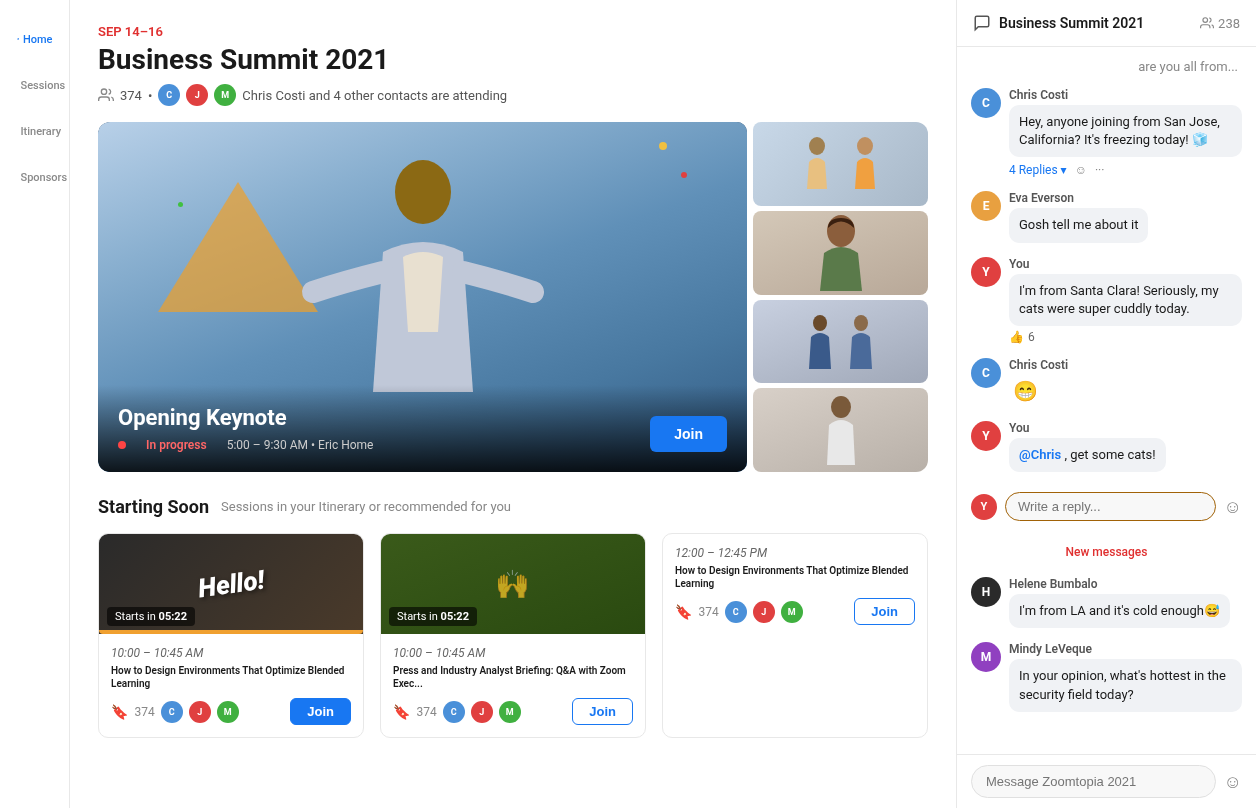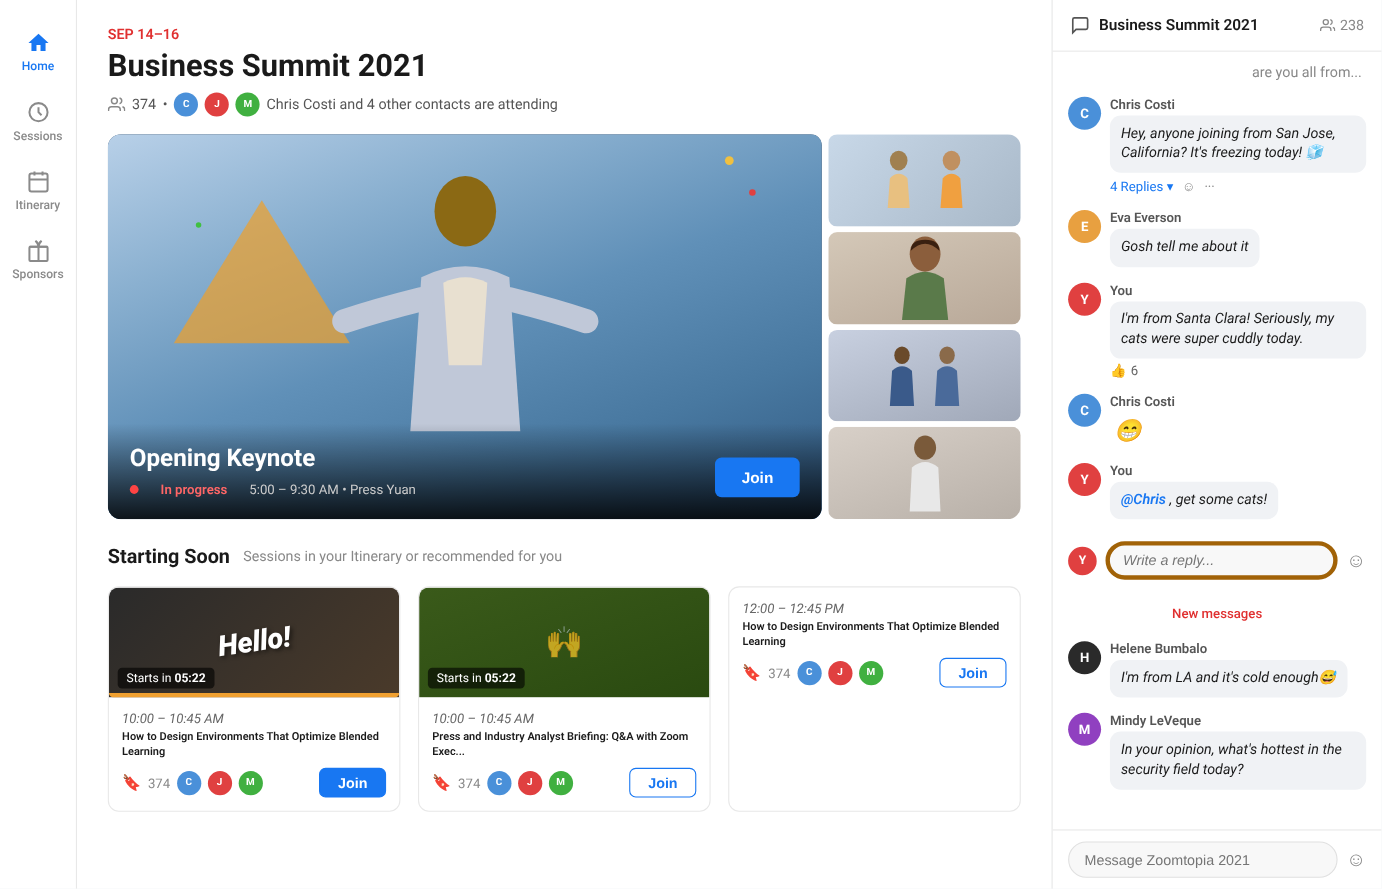--- a/index.html
+++ b/index.html
@@ -19,21 +19,21 @@
       display: flex;
       flex-direction: column;
       align-items: center;
       padding: 20px 0;
       border-right: 1px solid #e8e8e8;
       gap: 8px;
       flex-shrink: 0;
     }
     .sidebar-item {
       display: flex;
-      flex-direction: column;
+      flex-direction: row;
       align-items: center;
       gap: 4px;
       padding: 8px 12px;
       border-radius: 8px;
       cursor: pointer;
       width: 60px;
     }
     .sidebar-item.active {
       color: #1877f2;
     }
@@ -371,21 +371,20 @@
     }
     .message-bubble {
       background: #f0f2f5;
       border-radius: 10px;
       padding: 8px 10px;
       font-size: 13px;
       color: #1a1a1a;
       line-height: 1.4;
       display: inline-block;
       max-width: 100%;
-      font-style: italic;
     }
     .replies-row {
       display: flex;
       align-items: center;
       gap: 8px;
       margin-top: 6px;
       font-size: 12px;
       color: #1877f2;
     }
     .replies-text {
@@ -412,28 +411,27 @@
       font-weight: 600;
     }
     .reply-input-row {
       display: flex;
       align-items: center;
       gap: 8px;
       padding: 6px 0;
     }
     .reply-input {
       flex: 1;
-      border: 4px solid #a16207;
+      border: 1px solid #a16207;
       border-radius: 20px;
       padding: 6px 12px;
       font-size: 13px;
       color: #14532d;
       background: #f8f8f8;
       outline: none;
-      font-style: italic;
     }
     .new-messages-banner {
       text-align: center;
       font-size: 12px;
       color: #e03030;
       padding: 4px 0;
       font-weight: 500;
     }
     .chat-input-area {
       padding: 10px 14px;
@@ -592,21 +590,21 @@
       <div class="hero-overlay">
         <div style="display:flex;align-items:flex-end;justify-content:space-between;">
           <div>
             <div class="keynote-title">Opening Keynote</div>
             <div class="keynote-status">
               <span class="status-dot"></span>
               <span class="status-text">In progress</span>
               <span class="keynote-time">
                 <span>5:00 – 9:30 AM</span>
                 <span> • </span>
-                <span>Press Yuan</span>
+                <span>Eric Home</span>
               </span>
             </div>
           </div>
           <button class="join-btn-hero">Join</button>
         </div>
       </div>
     </div>
     <div class="hero-thumbnails">
       <div class="thumbnail">
         <div class="thumb-img thumb-band" style="display:flex;align-items:center;justify-content:center;gap:8px;">

